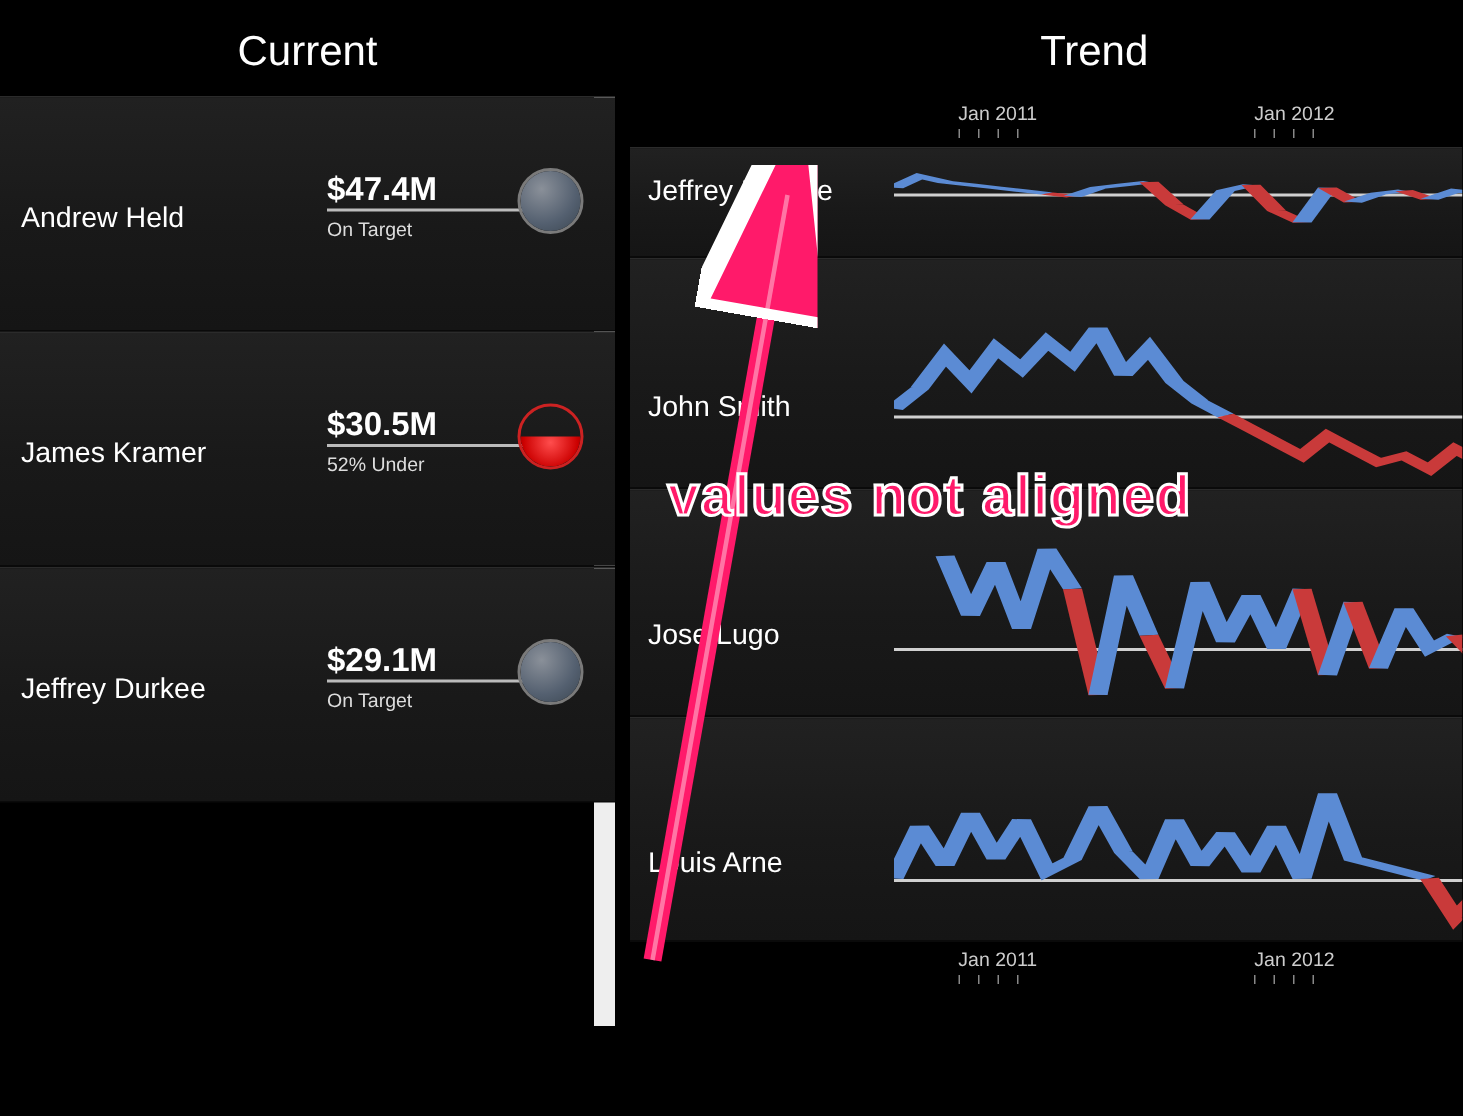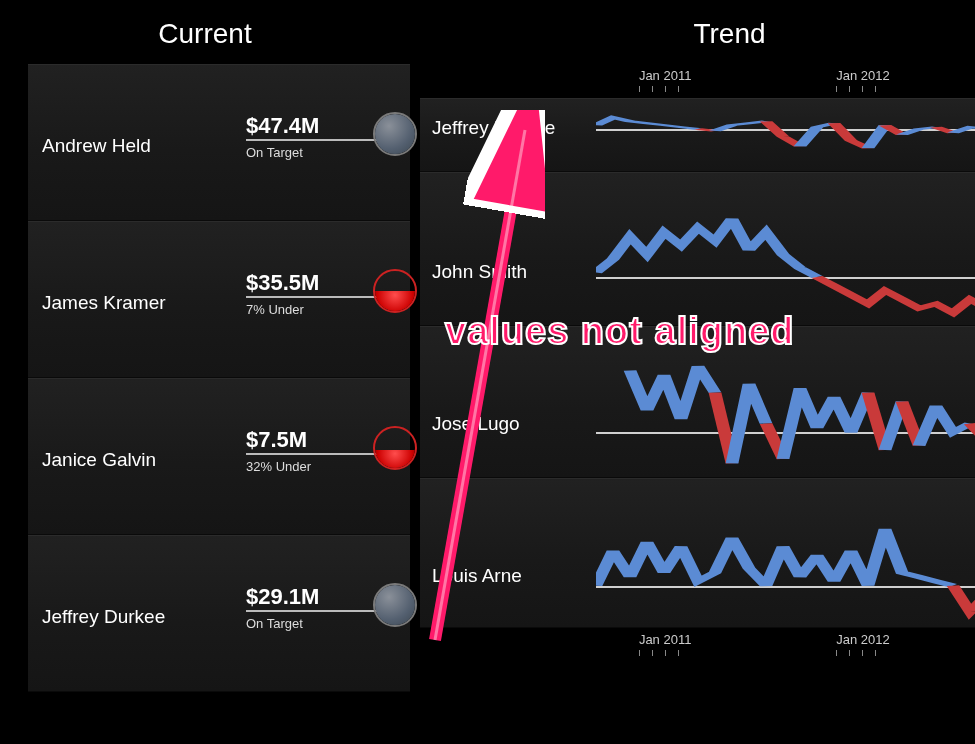--- a/index.html
+++ b/index.html
@@ -4,21 +4,21 @@
 <style>
   html,body{margin:0;padding:0;background:#000;font-family:Arial,Helvetica,sans-serif;color:#fff;}
   .stage{width:975px;height:744px;position:relative;background:#000;overflow:hidden;}
   .col{position:absolute;top:0;}
   .col-current{left:0;width:410px;}
   .col-trend{left:420px;width:619px;}
   .col-title{font-size:28px;font-weight:300;text-align:center;padding:18px 0 14px;}
   .current-body{position:relative;}
   .scroll-track{position:absolute;top:0;right:0;width:14px;height:100%;background:#eee;}
   .row{position:relative;height:155px;border-top:1px solid #2b2b2b;border-bottom:1px solid #0a0a0a;
-       background:linear-gradient(to bottom,#212121 0%,#191919 55%,#151515 100%);margin-left:28px;}
+       background:linear-gradient(to bottom,#212121 0%,#191919 55%,#151515 100%);}
   .row-name{position:absolute;left:14px;top:70px;font-size:19px;}
   .row-value{position:absolute;left:218px;top:48px;font-size:22px;font-weight:bold;}
   .row-status{position:absolute;left:218px;top:80px;font-size:13px;color:#ddd;}
   .row-bar{position:absolute;left:218px;top:74px;width:146px;height:2px;background:#bbb;}
   .orb{position:absolute;left:345px;top:47px;width:40px;height:40px;border-radius:50%;border:2px solid #777;overflow:hidden;}
   .orb .fill{position:absolute;left:0;right:0;bottom:0;}
   .orb.gray {border-color:#7a7a7a;}
   .orb.gray .fill{background:radial-gradient(circle at 35% 30%,#8a9099 0%,#546070 60%,#3b4651 100%);height:100%;}
   .orb.red {border-color:#c22;}
   .orb.red .fill{background:radial-gradient(circle at 50% 20%,#ff4d4d 0%,#cc0000 70%,#7a0000 100%);}
@@ -53,34 +53,25 @@
             <div class="row-name">Andrew Held</div>
             <div class="row-value">$47.4M</div>
             <div class="row-bar"></div>
             <div class="row-status">On Target</div>
             <div class="orb gray">
               <div class="fill" style="height:100%"></div>
             </div>
           </div>
           <div class="row">
             <div class="row-name">James Kramer</div>
-            <div class="row-value">$35.5M</div>
+            <div class="row-value">$30.5M</div>
             <div class="row-bar"></div>
-            <div class="row-status">7% Under</div>
+            <div class="row-status">52% Under</div>
             <div class="orb red">
               <div class="fill" style="height:50%"></div>
-            </div>
-          </div>
-          <div class="row">
-            <div class="row-name">Janice Galvin</div>
-            <div class="row-value">$7.5M</div>
-            <div class="row-bar"></div>
-            <div class="row-status">32% Under</div>
-            <div class="orb red">
-              <div class="fill" style="height:45%"></div>
             </div>
           </div>
           <div class="row">
             <div class="row-name">Jeffrey Durkee</div>
             <div class="row-value">$29.1M</div>
             <div class="row-bar"></div>
             <div class="row-status">On Target</div>
             <div class="orb gray">
               <div class="fill" style="height:100%"></div>
             </div>

